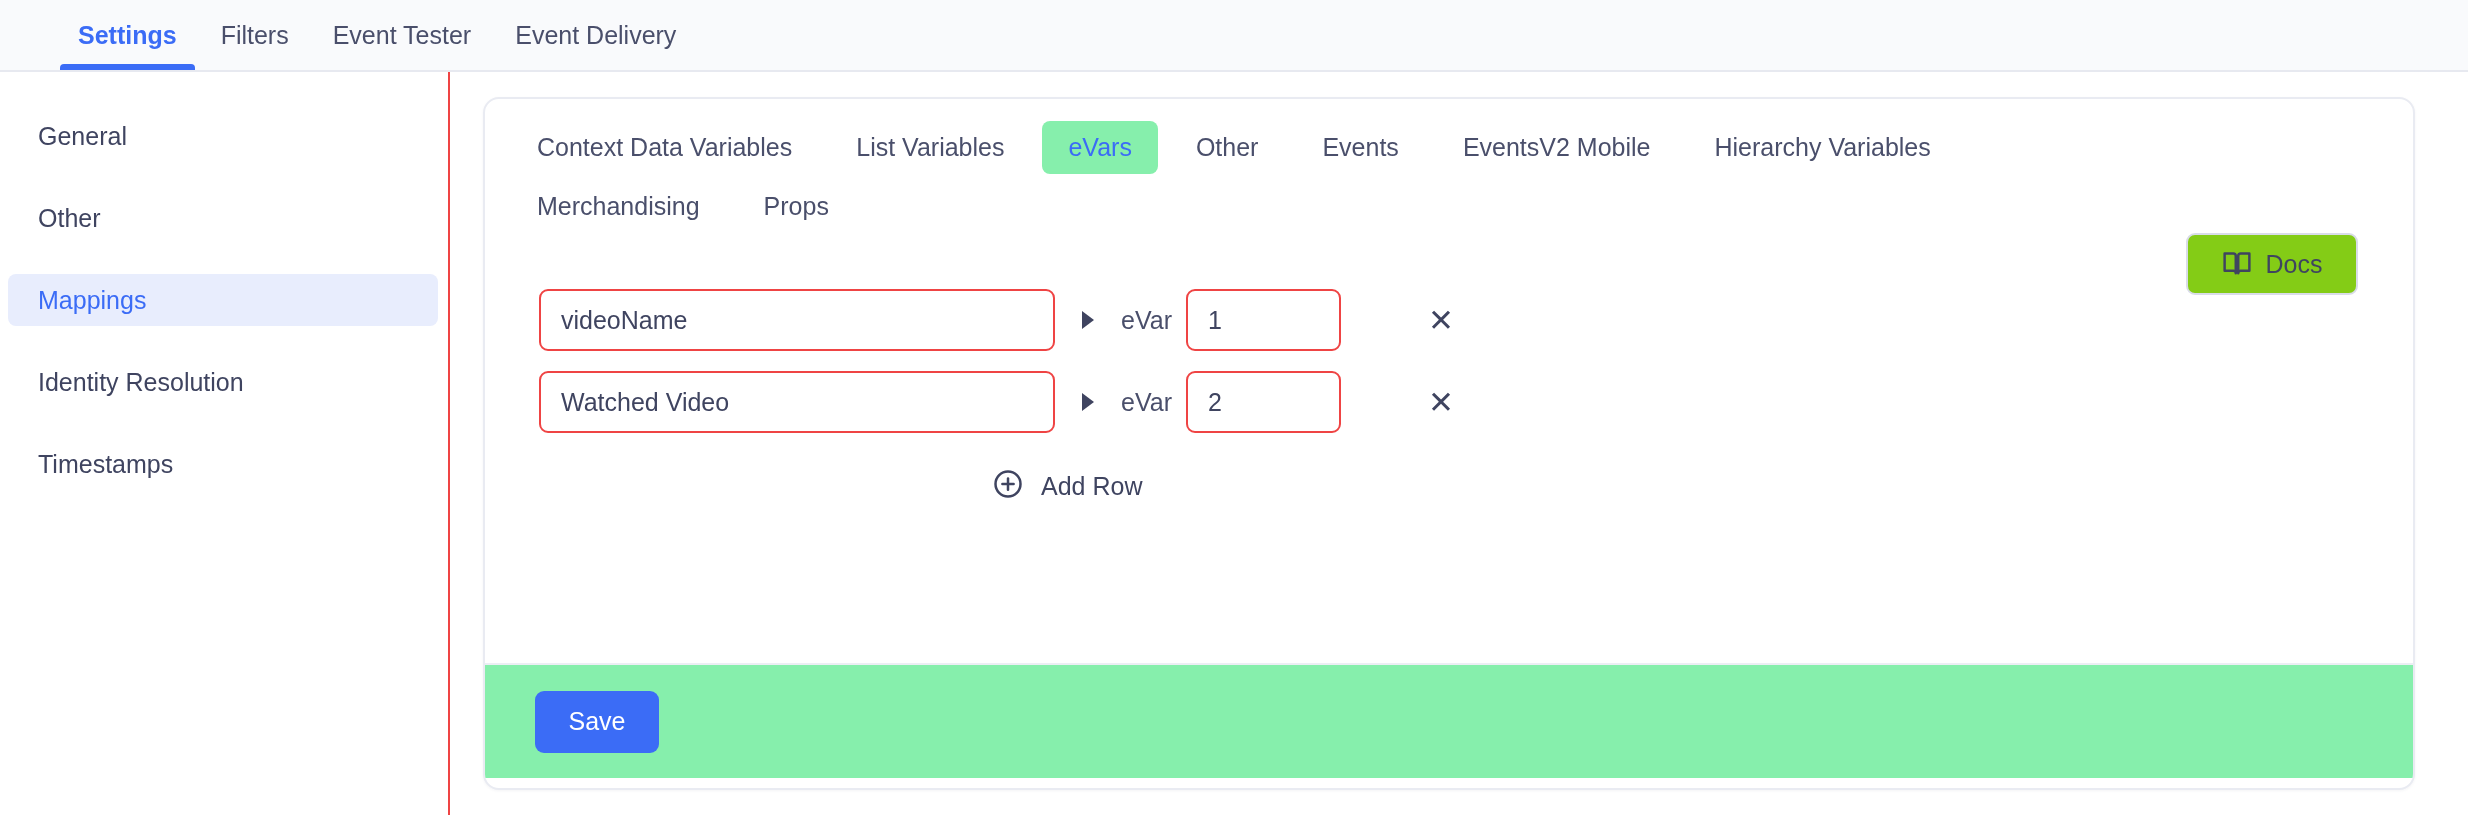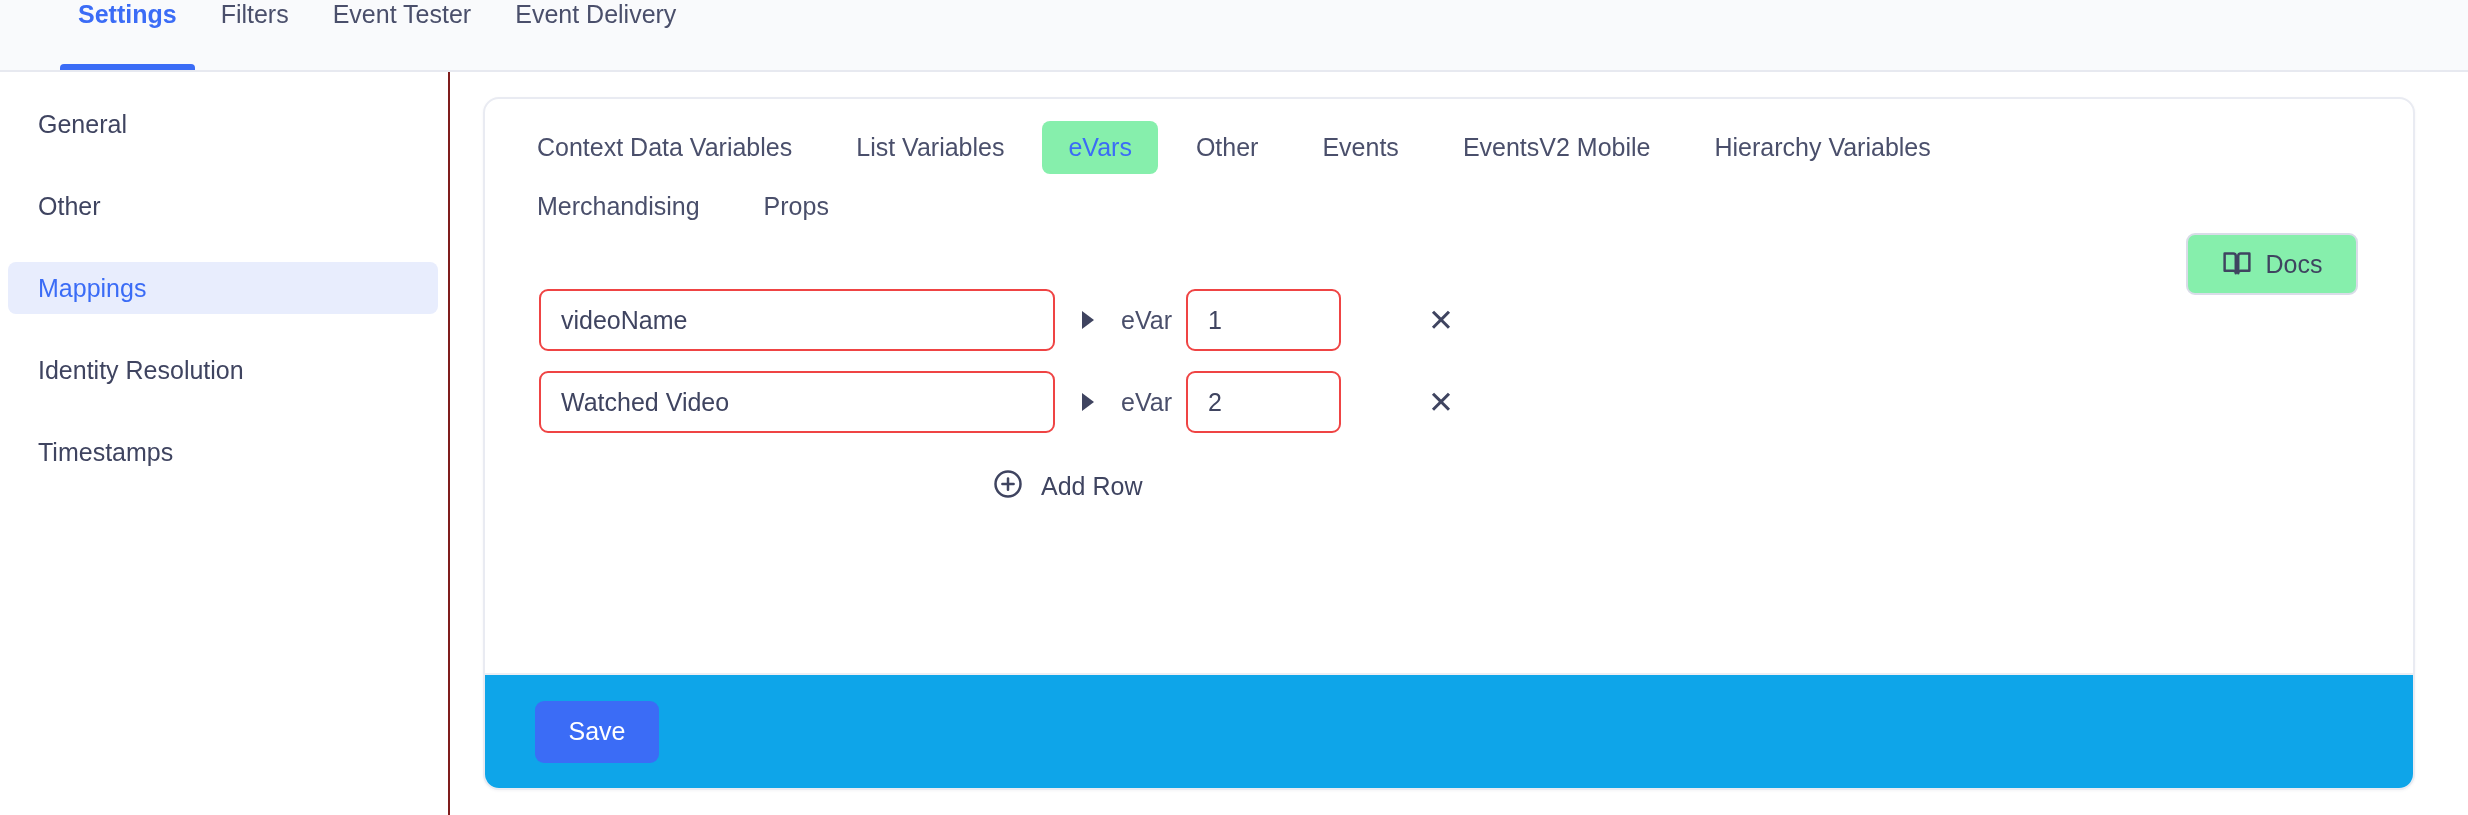--- a/index.html
+++ b/index.html
@@ -21,21 +21,21 @@
     height: 71px;
     background: #f9fafc;
     display: flex;
     align-items: flex-start;
     padding-left: 56px;
   }
   .topnav-tab {
     position: relative;
     height: 71px;
     display: flex;
-    align-items: flex-start;
+    align-items: center;
     padding: 0 22px;
     font-size: 25px;
     color: #4a4f6b;
     cursor: pointer;
     white-space: nowrap;
   }
   .topnav-tab.active { color: #3b6cf6; font-weight: bold; }
   .topnav-tab.active::after {
     content: "";
     position: absolute;
@@ -54,22 +54,22 @@
     background: #e7e9f0;
   }
 
   
   .sidebar {
     position: absolute;
     top: 72px; left: 0;
     width: 450px;
     height: 743px;
     background: #ffffff;
-    border-right: 2px solid #7f1d1d;
-    padding-top: 26px;
+    border-right: 2px solid #ef4444;
+    padding-top: 38px;
   }
   .side-item {
     height: 52px;
     margin: 0 10px 30px 8px;
     padding: 0 30px;
     display: flex;
     align-items: center;
     font-size: 25px;
     color: #3f4460;
     border-radius: 8px;
@@ -110,21 +110,21 @@
     white-space: nowrap;
   }
   .tab.active { background: #86efac; color: #3b6cf6; }
 
   .docs-btn {
     position: absolute;
     top: 134px; right: 55px;
     width: 172px; height: 62px;
     border: 2px solid #d9dce8;
     border-radius: 9px;
-    background: #86efac;
+    background: #84cc16;
     display: flex;
     align-items: center;
     justify-content: center;
     gap: 14px;
     font-size: 25px;
     color: #3f4460;
     cursor: pointer;
   }
   .docs-btn svg { display: block; }
 
@@ -213,24 +213,24 @@
     padding-left: 508px;
     margin-top: 26px;
     cursor: pointer;
     width: max-content;
   }
   .add-row-label { font-size: 25px; color: #3f4460; }
 
   
   .card-footer {
     position: absolute;
-    left: 0; bottom: 0;
+    left: 0; bottom: 10px;
     width: 100%;
     height: 115px;
-    background: #0ea5e9;
+    background: #86efac;
     border-top: 2px solid #eceef4;
     display: flex;
     align-items: center;
     padding-left: 50px;
   }
   .save-btn {
     width: 124px; height: 62px;
     background: #3b6cf6;
     color: #ffffff;
     font-size: 25px;

